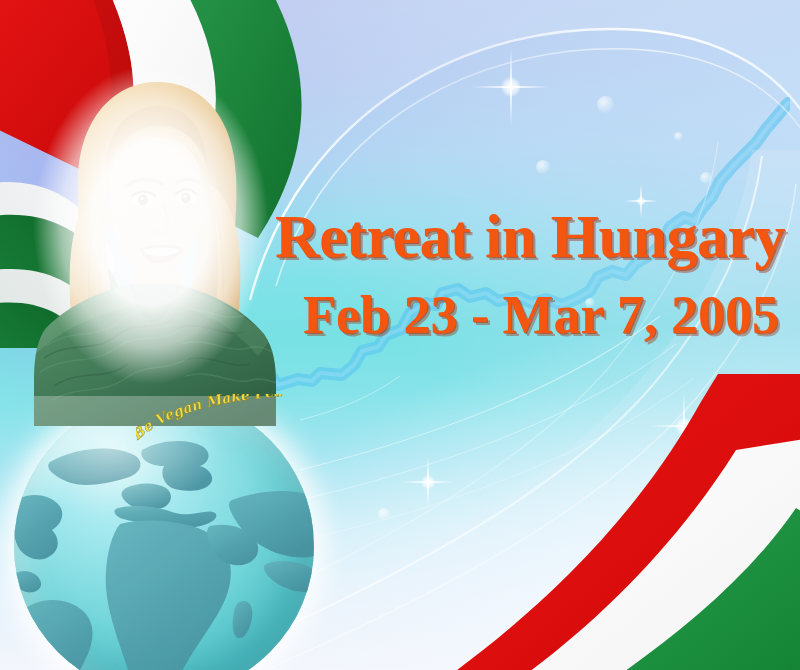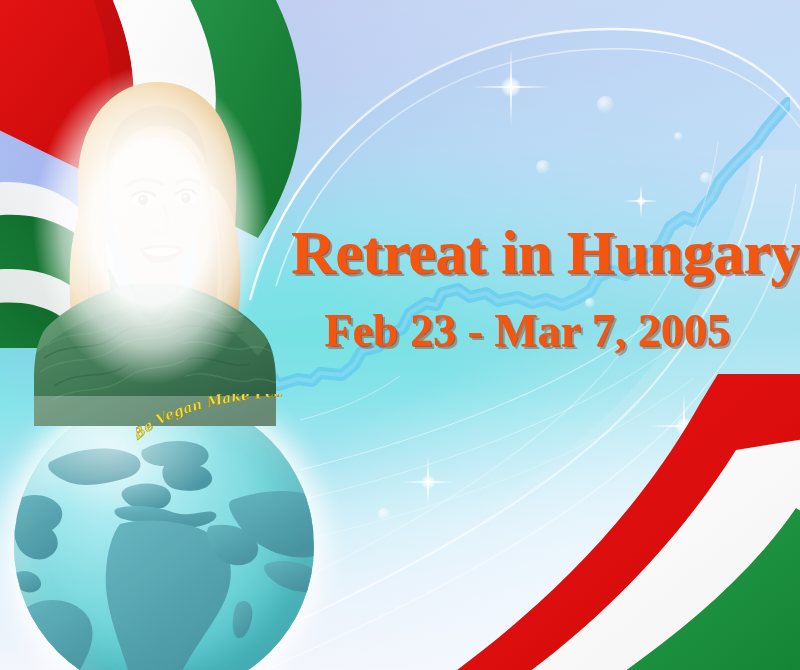--- a/index.html
+++ b/index.html
@@ -90,32 +90,32 @@
 
   
   .text-block{position:absolute;left:275px;top:204px;width:510px;}
   .headline{
     font-family:"Liberation Serif", serif;
     font-weight:bold;
     font-size:62px;
     line-height:64px;
     letter-spacing:-.5px;
     color:#f4550f;
-    text-align:center;
-    margin:16px;
+    text-align:right;
+    margin:0;
     text-shadow:3px 3px 0 rgba(160,44,10,.42), 1px 1px 0 rgba(160,44,10,.5);
     white-space:nowrap;
   }
   .subhead{
     font-family:"Liberation Serif", serif;
     font-weight:bold;
-    font-size:46px;
+    font-size:54px;
     line-height:50px;
     color:#f4550f;
-    text-align:center;
+    text-align:right;
     margin:22px 6px 0 0;
     text-shadow:3px 3px 0 rgba(160,44,10,.40), 1px 1px 0 rgba(160,44,10,.5);
     white-space:nowrap;
   }
 
   .shirt-text{position:absolute;left:110px;top:328px;width:150px;height:60px;}
 </style>
 </head>
 <body>
 

